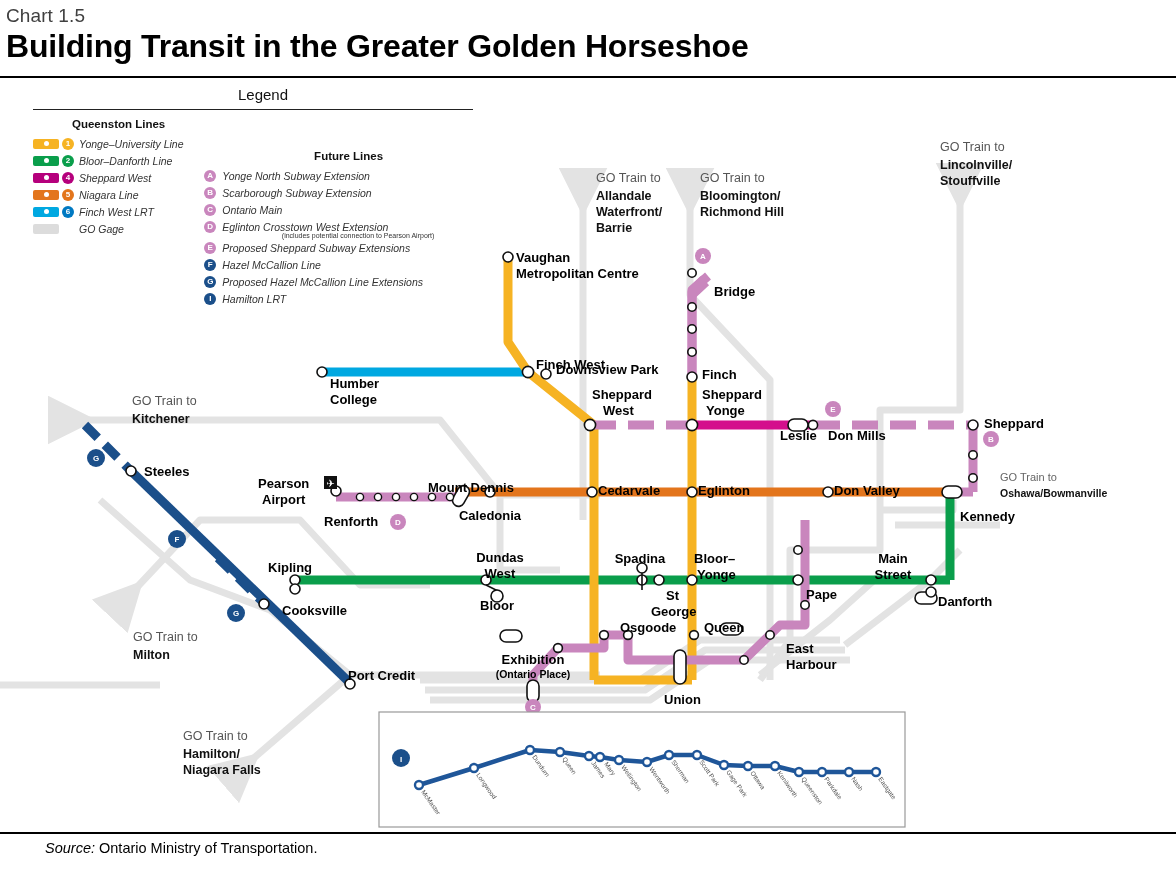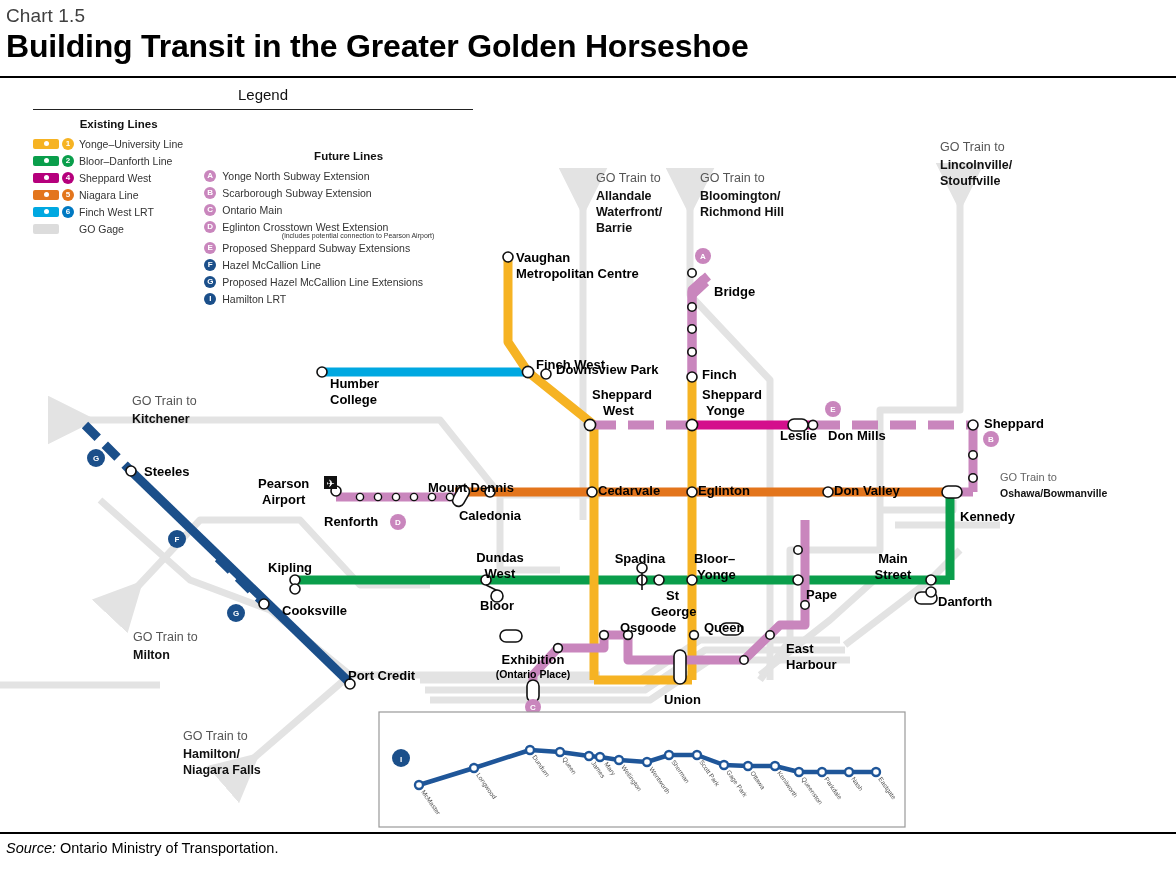--- a/index.html
+++ b/index.html
@@ -27,21 +27,21 @@
   }
   
   #legend { position:absolute; left:33px; top:86px; width:460px;text-align:center; }
   #legend-title { font-size:15px; font-weight:400; color:#111; }
   #legend-rule { width:440px; height:1.2px; background:#222; margin-top:6px; }
   .legend-cols { display:flex; margin-top:8px; }
   .legend-col-existing { width:172px; }
   .legend-col-future { width:290px;margin-top:32px; }
   .legend-col-head { font-size:11.5px; font-weight:700; color:#111; margin-bottom:5px; }
   .legend-row { display:flex; align-items:center; height:17px; }
-  .legend-row-text { font-size:10.5px; color:#333; white-space:nowrap; }
+  .legend-row-text { font-size:10.5px; color:#333; white-space:nowrap;font-style:italic; }
   .legend-subtext { font-size:7px; color:#333; margin-left:19px; margin-top:-3px; line-height:1.1; }
   .swatch {
     width:26px; height:10px; border-radius:2px; position:relative;
     margin-right:3px; flex:0 0 auto;
   }
   .swatch::after {
     content:""; position:absolute; left:50%; top:50%;
     width:5px; height:5px; margin:-2.5px 0 0 -2.5px;
     background:#fff; border-radius:50%;
   }
@@ -66,37 +66,37 @@
   .stn-lbl-sm { font-family:"Liberation Sans", sans-serif; font-size:10.5px; font-weight:700; fill:#000; }
   .go-lbl-light { font-family:"Liberation Sans", sans-serif; font-size:12.5px; font-weight:400; fill:#555; }
   .go-lbl-bold { font-family:"Liberation Sans", sans-serif; font-size:12.5px; font-weight:700; fill:#111; }
   .go-lbl-light-sm { font-family:"Liberation Sans", sans-serif; font-size:11px; font-weight:400; fill:#666; }
   .go-lbl-bold-sm { font-family:"Liberation Sans", sans-serif; font-size:10.5px; font-weight:700; fill:#111; }
   .mini-lbl { font-family:"Liberation Sans", sans-serif; font-size:6.5px; font-weight:400; fill:#555; }
   .fut-badge-txt { font-family:"Liberation Sans", sans-serif; font-size:8px; font-weight:700; fill:#fff; }
   
   #footer-rule { position:absolute; left:0; top:832px; width:1176px; height:1.5px; background:#000; }
   #source-line { position:absolute; left:6px; top:840px; font-size:14.5px; color:#000; }
-  #source-line i { font-style:italic; }
+  #source-line i { font-style:italic;margin-left:39px; }
 </style>
 </head>
 <body>
 
 <div id="chart-header">
   <div id="chart-number">Chart 1.5</div>
   <div id="chart-title">Building Transit in the Greater Golden Horseshoe</div>
   <div id="header-rule"></div>
 </div>
 
 <div id="legend">
   <div id="legend-title">Legend</div>
   <div id="legend-rule"></div>
   <div class="legend-cols">
     <div class="legend-col-existing">
-      <div class="legend-col-head">Existing Lines</div>
+      <div class="legend-col-head">Queenston Lines</div>
 
       <div class="legend-row">
         <span class="swatch" style="background:#f6b323"></span>
         <span class="bullet" style="background:#f6b323">1</span>
         <span class="legend-row-text">Yonge–University Line</span>
       </div>
 
       <div class="legend-row">
         <span class="swatch" style="background:#0a9e4b"></span>
         <span class="bullet" style="background:#0a9e4b">2</span>

